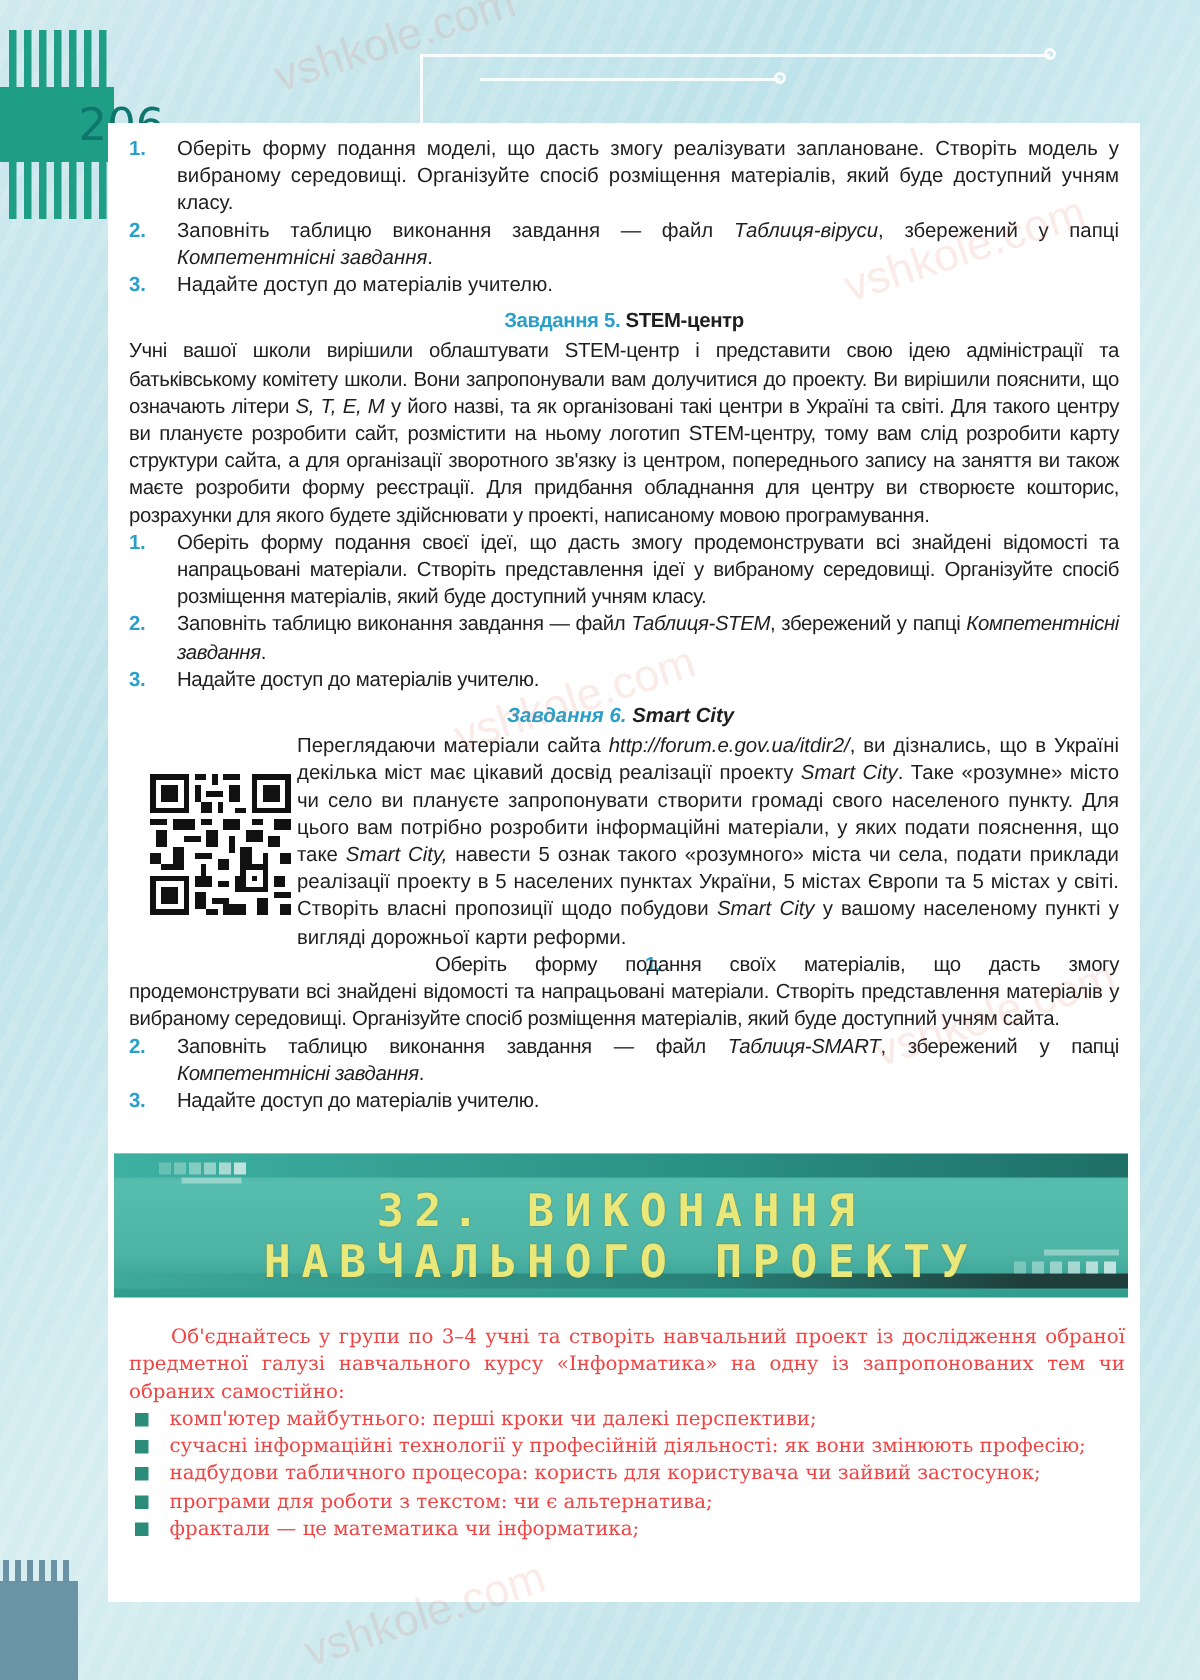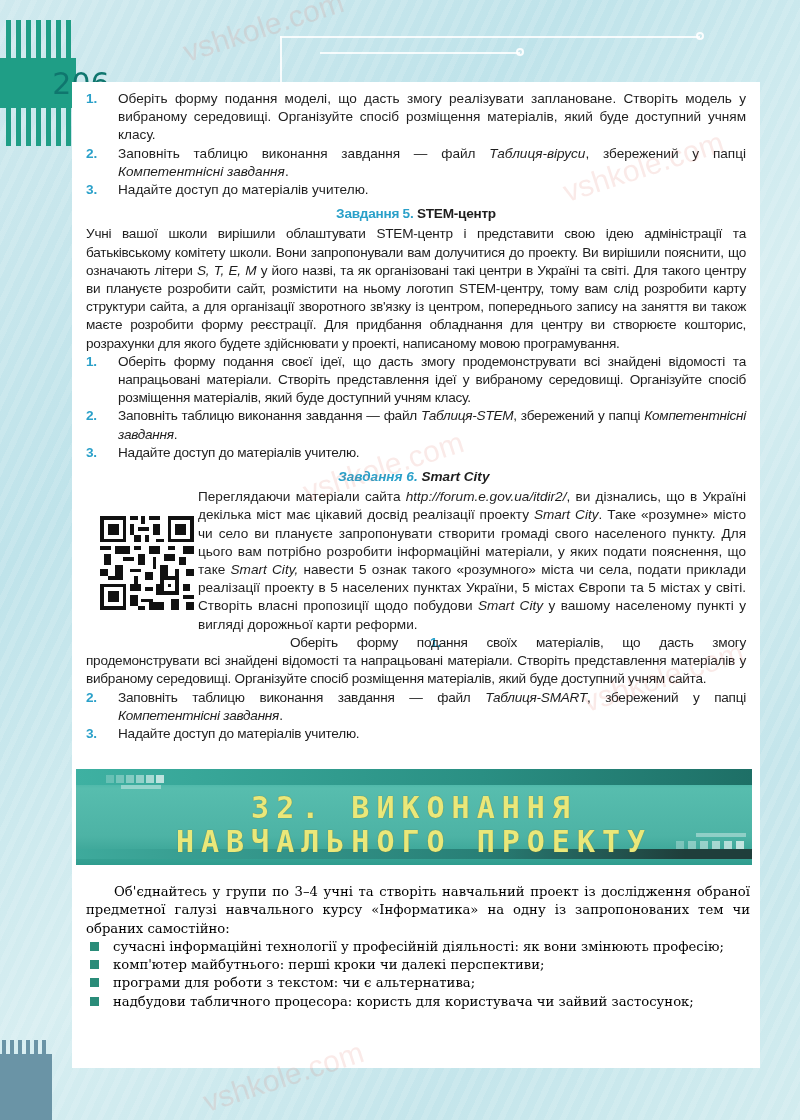--- a/index.html
+++ b/index.html
@@ -74,21 +74,21 @@
     position: absolute; left: 0; right: 0; top: 22px;
     text-align: center; color: #e9e87a;
     font-family: "DejaVu Sans Mono", monospace; font-size: 30px; line-height: 34px;
     letter-spacing: 7px;
     text-shadow: 0 0 1px #6b6a2a;
   }
 
   .project {
     position: absolute; left: 86px; top: 883px; width: 664px;
     font-family: "DejaVu Serif", serif; font-size: 13.2px; line-height: 18.3px;
-    color: #000000;
+    color: #ef4444;
   }
   .project-intro { text-indent: 28px; text-align: justify; }
   .bullet { display: flex; align-items: flex-start; }
   .bullet-sq { width: 9px; height: 9px; background: #2a8c79; margin: 4px 14px 0 4px; flex-shrink: 0; }
 
   .watermark {
     position: absolute; color: rgba(220,90,80,0.13); font-size: 30px;
     transform: rotate(-18deg); font-family: "Liberation Sans", sans-serif; pointer-events: none;
   }
 </style>
@@ -268,33 +268,37 @@
     <div>32. ВИКОНАННЯ</div>
     <div>НАВЧАЛЬНОГО ПРОЕКТУ</div>
   </div>
 </div>
 
 <div class="project">
   <p class="project-intro">Об'єднайтесь у групи по 3–4 учні та створіть навчальний проект із дослідження обраної предметної галузі навчального курсу «Інформатика» на одну із запропонованих тем чи обраних самостійно:</p>
   <div>
     <div class="bullet">
         <span class="bullet-sq"></span>
+        <span>комп'ютер майбутнього: перші кроки чи далекі перспективи;</span>
+      </div>
+    <div class="bullet">
+        <span class="bullet-sq"></span>
         <span>сучасні інформаційні технології у професійній діяльності: як вони змінюють професію;</span>
       </div>
     <div class="bullet">
         <span class="bullet-sq"></span>
-        <span>комп'ютер майбутнього: перші кроки чи далекі перспективи;</span>
+        <span>надбудови табличного процесора: користь для користувача чи зайвий застосунок;</span>
       </div>
     <div class="bullet">
         <span class="bullet-sq"></span>
         <span>програми для роботи з текстом: чи є альтернатива;</span>
       </div>
     <div class="bullet">
         <span class="bullet-sq"></span>
-        <span>надбудови табличного процесора: користь для користувача чи зайвий застосунок;</span>
+        <span>фрактали — це математика чи інформатика;</span>
       </div>
   </div>
 </div>
 
 <div class="watermark" style="left:180px;top:10px;">vshkole.com</div>
 <div class="watermark" style="left:560px;top:150px;">vshkole.com</div>
 <div class="watermark" style="left:300px;top:450px;">vshkole.com</div>
 <div class="watermark" style="left:580px;top:660px;">vshkole.com</div>
 <div class="watermark" style="left:200px;top:1060px;">vshkole.com</div>
 

